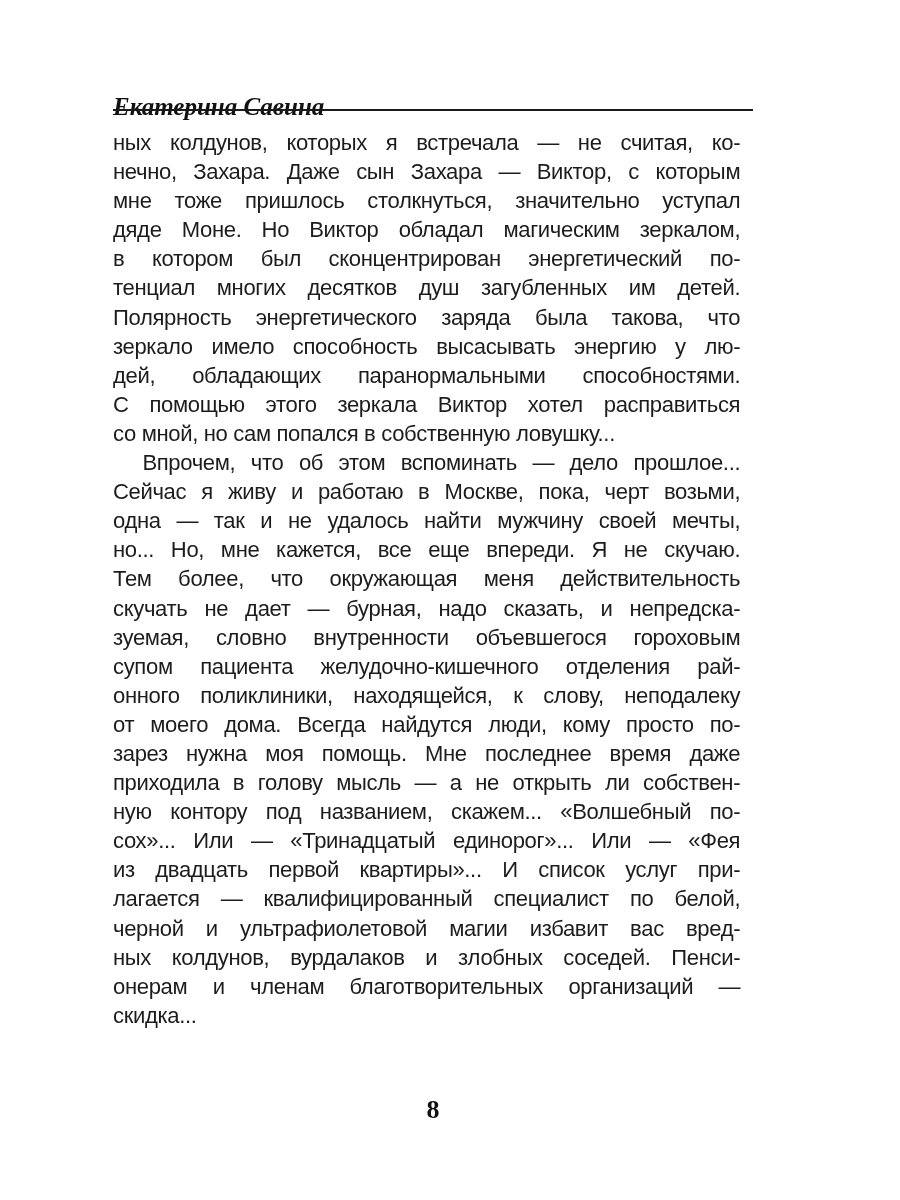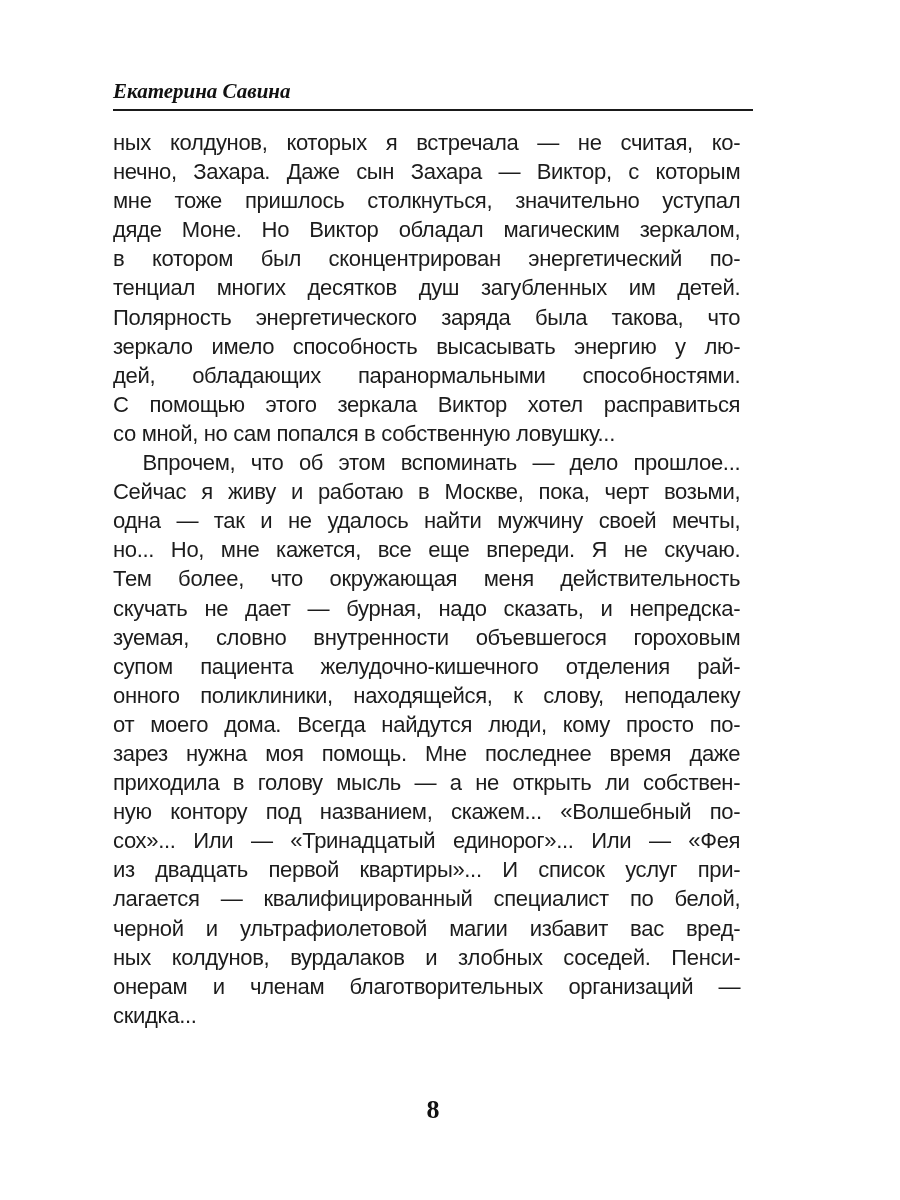--- a/index.html
+++ b/index.html
@@ -16,25 +16,25 @@
     }
     .page {
       position: absolute;
       left: 113px;
       top: 0;
       width: 640px;
     }
     .running-head {
       position: absolute;
       left: 0;
-      top: 76px;
+      top: 92px;
       font-family: "Liberation Serif", "DejaVu Serif", serif;
       font-style: italic;
       font-weight: bold;
-      font-size: 21px;
+      font-size: 25px;
       line-height: 30px;
       color: #111;
       white-space: nowrap;
     }
     .rule {
       position: absolute;
       left: 0;
       top: 109px;
       width: 640px;
       height: 0;

